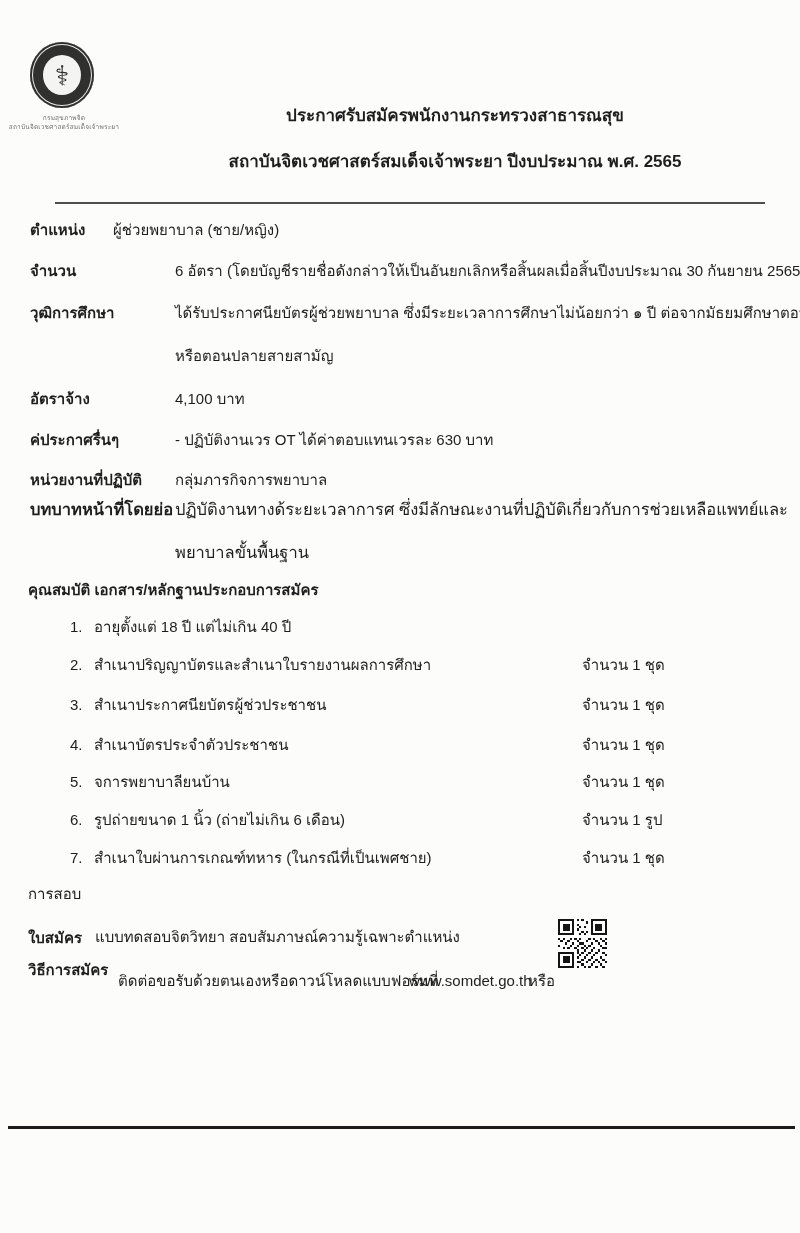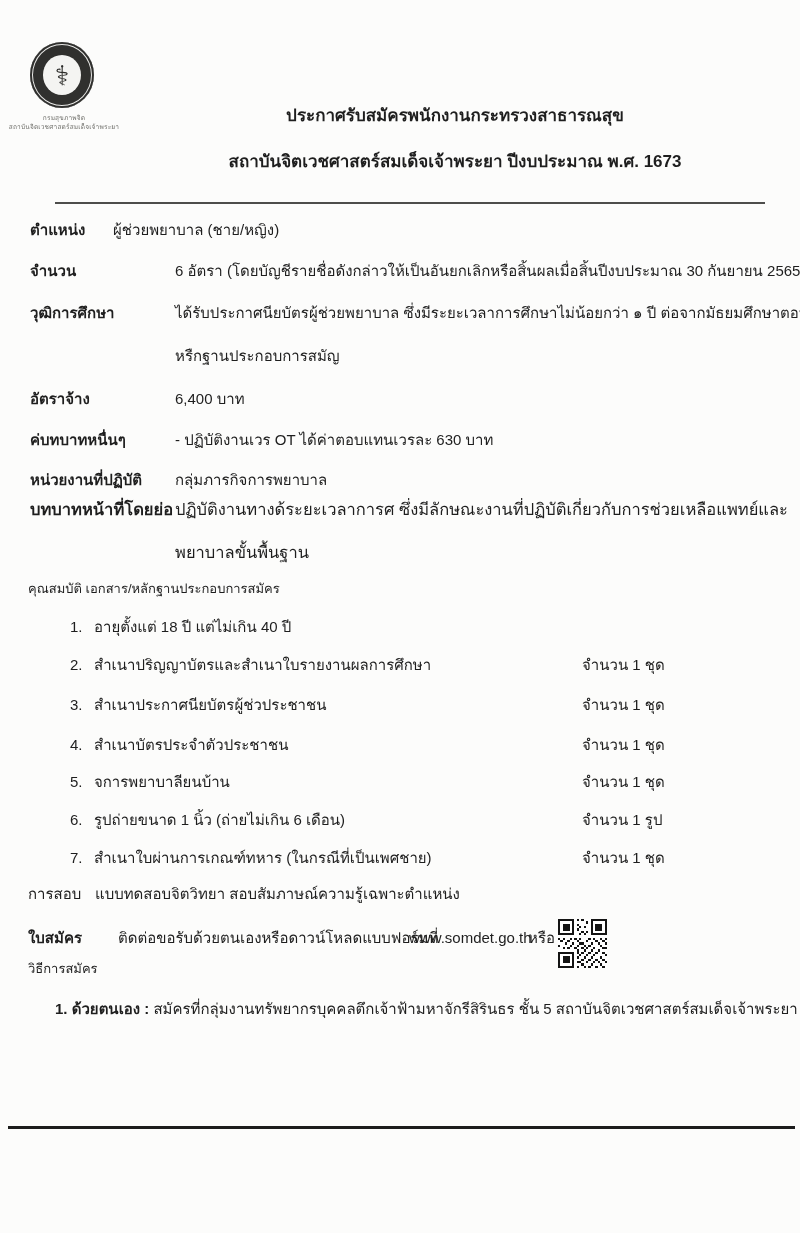--- a/index.html
+++ b/index.html
@@ -38,30 +38,30 @@
   .doc-subtitle{position:absolute;left:0;top:147px;width:100%;font-size:17px;font-weight:bold;}
   .rule-top{position:absolute;left:55px;top:202px;width:710px;height:2px;background:#4d4d4b;}
   .rule-bottom{position:absolute;left:8px;top:1126px;width:787px;height:3px;background:#1c1c1c;}
   
   .frow{position:absolute;left:0;width:800px;font-size:15px;line-height:23px;}
   .frow .lab{position:absolute;left:30px;font-weight:bold;white-space:nowrap;}
   .frow .val{position:absolute;left:175px;white-space:nowrap;}
   .frow .val.near{left:113px;}
   .frow.big{font-size:16.5px;}
   
-  .sec-head{position:absolute;left:28px;font-size:13px;font-weight:normal;white-space:nowrap;}
+  .sec-head{position:absolute;left:28px;font-size:15px;font-weight:bold;white-space:nowrap;}
   .req-item{position:absolute;left:0;width:800px;font-size:15px;line-height:22px;}
   .req-item .no{position:absolute;left:70px;}
   .req-item .txt{position:absolute;left:94px;white-space:nowrap;text-align:center;}
   .req-item .qty{position:absolute;left:582px;white-space:nowrap;}
   
   .inline-line{position:absolute;left:0;width:800px;font-size:15px;line-height:23px;white-space:nowrap;}
   .inline-line .lead{position:absolute;left:28px;}
   .inline-line .lead.b{font-weight:bold;text-align:center;}
-  .inline-line .rest{position:absolute;}
+  .inline-line .rest{position:absolute;margin-top:43px;}
   .step-line{position:absolute;left:55px;width:745px;font-size:15px;line-height:23px;white-space:nowrap;}
   .step-line .b{font-weight:bold;}
   .qr{position:absolute;left:558px;top:919px;width:49px;height:49px;}
 </style>
 </head>
 <body>
 
 <div class="page">
 
   <div class="emblem">
@@ -69,45 +69,45 @@
       <span class="emblem-glyph">⚕</span>
     </div>
   </div>
   <div class="logo-caption">
     <div>กรมสุขภาพจิต</div>
     <div>สถาบันจิตเวชศาสตร์สมเด็จเจ้าพระยา</div>
   </div>
 
   <div class="title-wrap">
     <div class="doc-title">ประกาศรับสมัครพนักงานกระทรวงสาธารณสุข</div>
-    <div class="doc-subtitle">สถาบันจิตเวชศาสตร์สมเด็จเจ้าพระยา ปีงบประมาณ พ.ศ. 1673</div>
+    <div class="doc-subtitle">สถาบันจิตเวชศาสตร์สมเด็จเจ้าพระยา ปีงบประมาณ พ.ศ. 2565</div>
   </div>
   <div class="rule-top"></div>
 
   <div class="frow" style="top:218px">
     <span class="lab">ตำแหน่ง</span>
     <span class="val near">ผู้ช่วยพยาบาล (ชาย/หญิง)</span>
   </div>
   <div class="frow" style="top:259px">
     <span class="lab">จำนวน</span>
     <span class="val">6 อัตรา (โดยบัญชีรายชื่อดังกล่าวให้เป็นอันยกเลิกหรือสิ้นผลเมื่อสิ้นปีงบประมาณ 30 กันยายน 2565)</span>
   </div>
   <div class="frow" style="top:301px">
     <span class="lab">วุฒิการศึกษา</span>
     <span class="val">ได้รับประกาศนียบัตรผู้ช่วยพยาบาล ซึ่งมีระยะเวลาการศึกษาไม่น้อยกว่า ๑ ปี ต่อจากมัธยมศึกษาตอนต้น</span>
   </div>
   <div class="frow" style="top:344px">
-    <span class="val">หรืกฐานประกอบการสมัญ</span>
+    <span class="val">หรือตอนปลายสายสามัญ</span>
   </div>
   <div class="frow" style="top:387px">
     <span class="lab">อัตราจ้าง</span>
-    <span class="val">6,400 บาท</span>
+    <span class="val">4,100 บาท</span>
   </div>
   <div class="frow" style="top:428px">
-    <span class="lab">ค่บทบาทหนื่นๆ</span>
+    <span class="lab">ค่ประกาศรื่นๆ</span>
     <span class="val">- ปฏิบัติงานเวร OT ได้ค่าตอบแทนเวรละ 630 บาท</span>
   </div>
   <div class="frow" style="top:468px">
     <span class="lab">หน่วยงานที่ปฏิบัติ</span>
     <span class="val">กลุ่มภารกิจการพยาบาล</span>
   </div>
   <div class="frow big" style="top:498px">
     <span class="lab">บทบาทหน้าที่โดยย่อ</span>
     <span class="val">ปฏิบัติงานทางด้ระยะเวลาการศ ซึ่งมีลักษณะงานที่ปฏิบัติเกี่ยวกับการช่วยเหลือแพทย์และ</span>
   </div>
@@ -180,20 +180,16 @@
     <g fill="#141414">
       <rect x="2" y="2" width="3" height="3"></rect>
         <rect x="16" y="2" width="3" height="3"></rect>
         <rect x="2" y="16" width="3" height="3"></rect>
       <path d="M8 0h1v1H8zM10 0h1v1h-1zM12 1h1v1h-1zM8 2h1v1H8zM9 3h1v1H9zM11 3h1v1h-1zM8 4h1v1H8zM10 5h1v1h-1zM12 5h1v1h-1zM9 6h1v1H9zM11 6h1v1h-1zM0 8h1v1H0zM2 8h1v1H2zM5 8h1v1H5zM7 8h1v1H7zM9 8h1v1H9zM13 8h1v1h-1zM15 8h1v1h-1zM18 8h1v1h-1zM20 8h1v1h-1zM1 9h1v1H1zM4 9h1v1H4zM8 9h1v1H8zM12 9h1v1h-1zM16 9h1v1h-1zM19 9h1v1h-1zM3 10h1v1H3zM6 10h1v1H6zM9 10h2v1H9zM14 10h1v1h-1zM17 10h1v1h-1zM20 10h1v1h-1zM0 11h1v1H0zM5 11h1v1H5zM8 11h1v1H8zM11 11h1v1h-1zM13 11h1v1h-1zM18 11h1v1h-1zM2 12h1v1H2zM4 12h1v1H4zM7 12h1v1H7zM10 12h1v1h-1zM12 12h1v1h-1zM15 12h1v1h-1zM19 12h2v1h-2zM8 13h1v1H8zM11 13h1v1h-1zM14 13h1v1h-1zM17 13h1v1h-1zM8 14h1v1H8zM10 14h1v1h-1zM13 14h1v1h-1zM16 14h1v1h-1zM19 14h1v1h-1zM9 15h1v1H9zM12 15h1v1h-1zM15 15h1v1h-1zM20 15h1v1h-1zM8 16h1v1H8zM11 16h1v1h-1zM14 16h1v1h-1zM18 16h1v1h-1zM10 17h1v1h-1zM13 17h1v1h-1zM16 17h1v1h-1zM19 17h1v1h-1zM8 18h2v1H8zM12 18h1v1h-1zM15 18h1v1h-1zM17 18h1v1h-1zM20 18h1v1h-1zM10 19h1v1h-1zM14 19h1v1h-1zM18 19h1v1h-1zM8 20h1v1H8zM11 20h1v1h-1zM13 20h1v1h-1zM16 20h1v1h-1zM19 20h1v1h-1z"></path>
     </g>
   </svg>
 
   <div class="sec-head" style="top:958px">วิธีการสมัคร</div>
 
-  <div class="step-line" style="top:997px">
-    <span class="b">1. ด้วยตนเอง :</span>
-    <span>สมัครที่กลุ่มงานทรัพยากรบุคคลตึกเจ้าฟ้ามหาจักรีสิรินธร ชั้น 5 สถาบันจิตเวชศาสตร์สมเด็จเจ้าพระยา</span>
-  </div>
 
   <div class="rule-bottom"></div>
 
 </div>
 
 </body></html>

